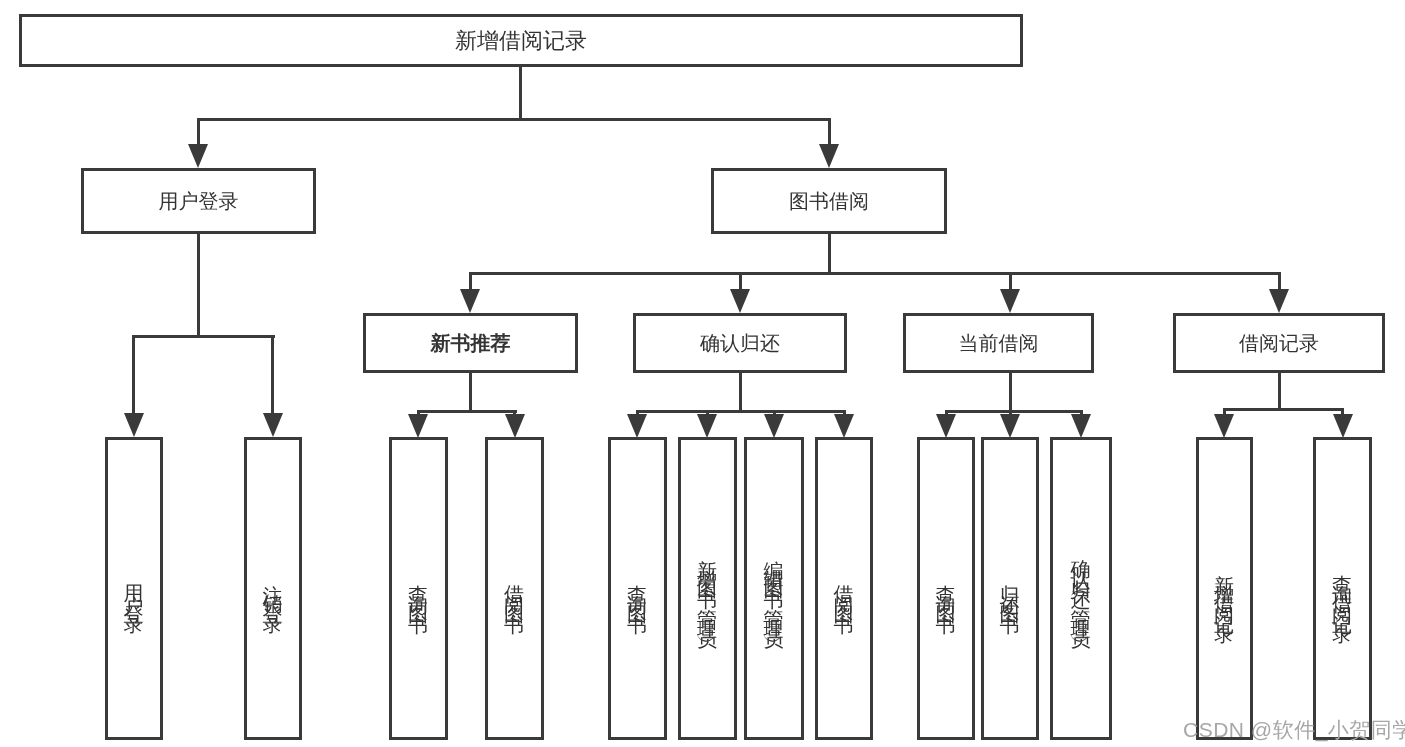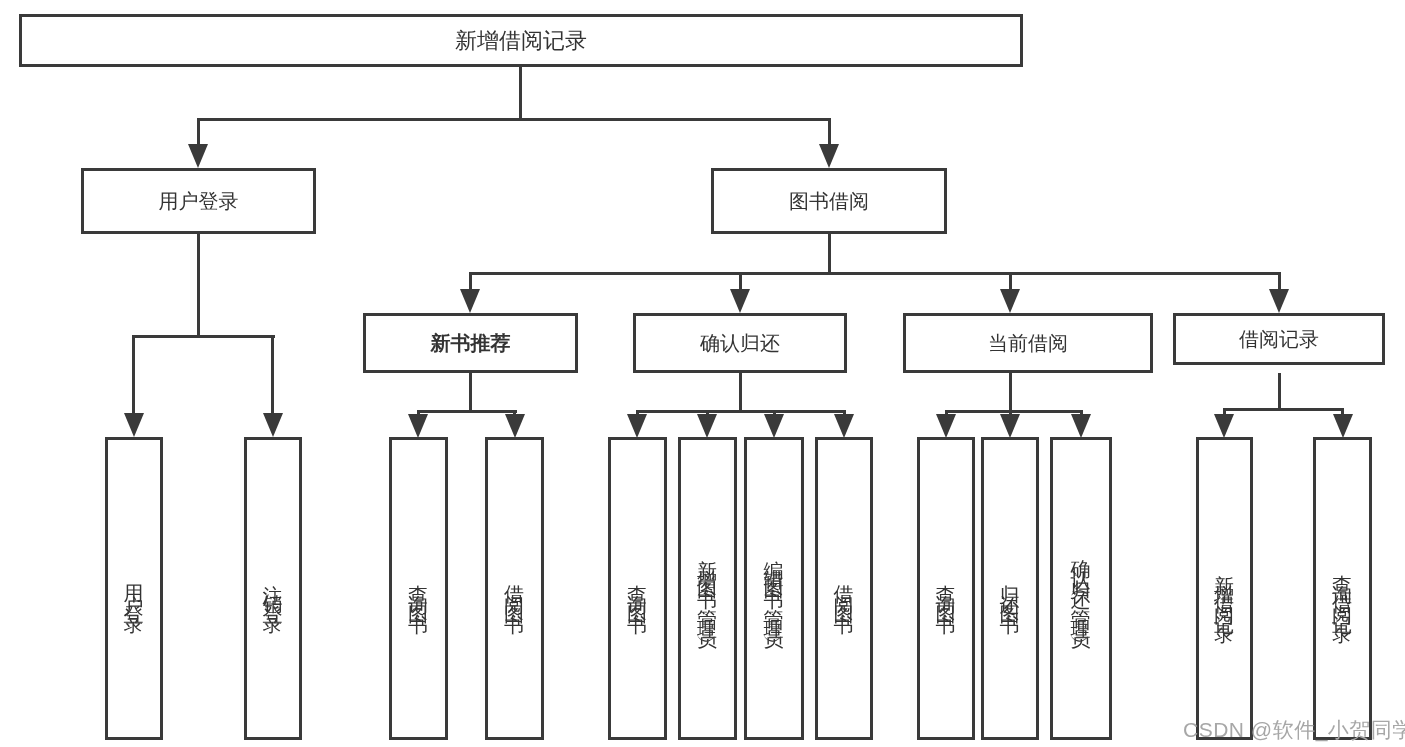--- a/index.html
+++ b/index.html
@@ -69,24 +69,24 @@
   <div class="ar" style="left:1000px;top:289px;"></div>
   <div class="vl" style="left:1278px;top:272px;height:19px;"></div>
   <div class="ar" style="left:1269px;top:289px;"></div>
 
   <div class="box" style="left:363px;top:313px;width:215px;height:60px;font-weight:bold;">
     <span>新书推荐</span>
   </div>
   <div class="box" style="left:633px;top:313px;width:214px;height:60px;">
     <span>确认归还</span>
   </div>
-  <div class="box" style="left:903px;top:313px;width:250px;height:60px;">
+  <div class="box" style="left:903px;top:313px;width:191px;height:60px;">
     <span>当前借阅</span>
   </div>
-  <div class="box" style="left:1173px;top:313px;width:212px;height:52px;justify-content:center;">
+  <div class="box" style="left:1173px;top:313px;width:212px;height:60px;justify-content:center;">
     <span>借阅记录</span>
   </div>
 
   <div class="vl" style="left:469px;top:373px;height:40px;"></div>
   <div class="hl" style="left:417px;top:410px;width:100px;"></div>
   <div class="vl" style="left:417px;top:410px;height:8px;"></div>
   <div class="ar" style="left:408px;top:414px;"></div>
   <div class="vl" style="left:513px;top:410px;height:8px;"></div>
   <div class="ar" style="left:505px;top:414px;"></div>
 

